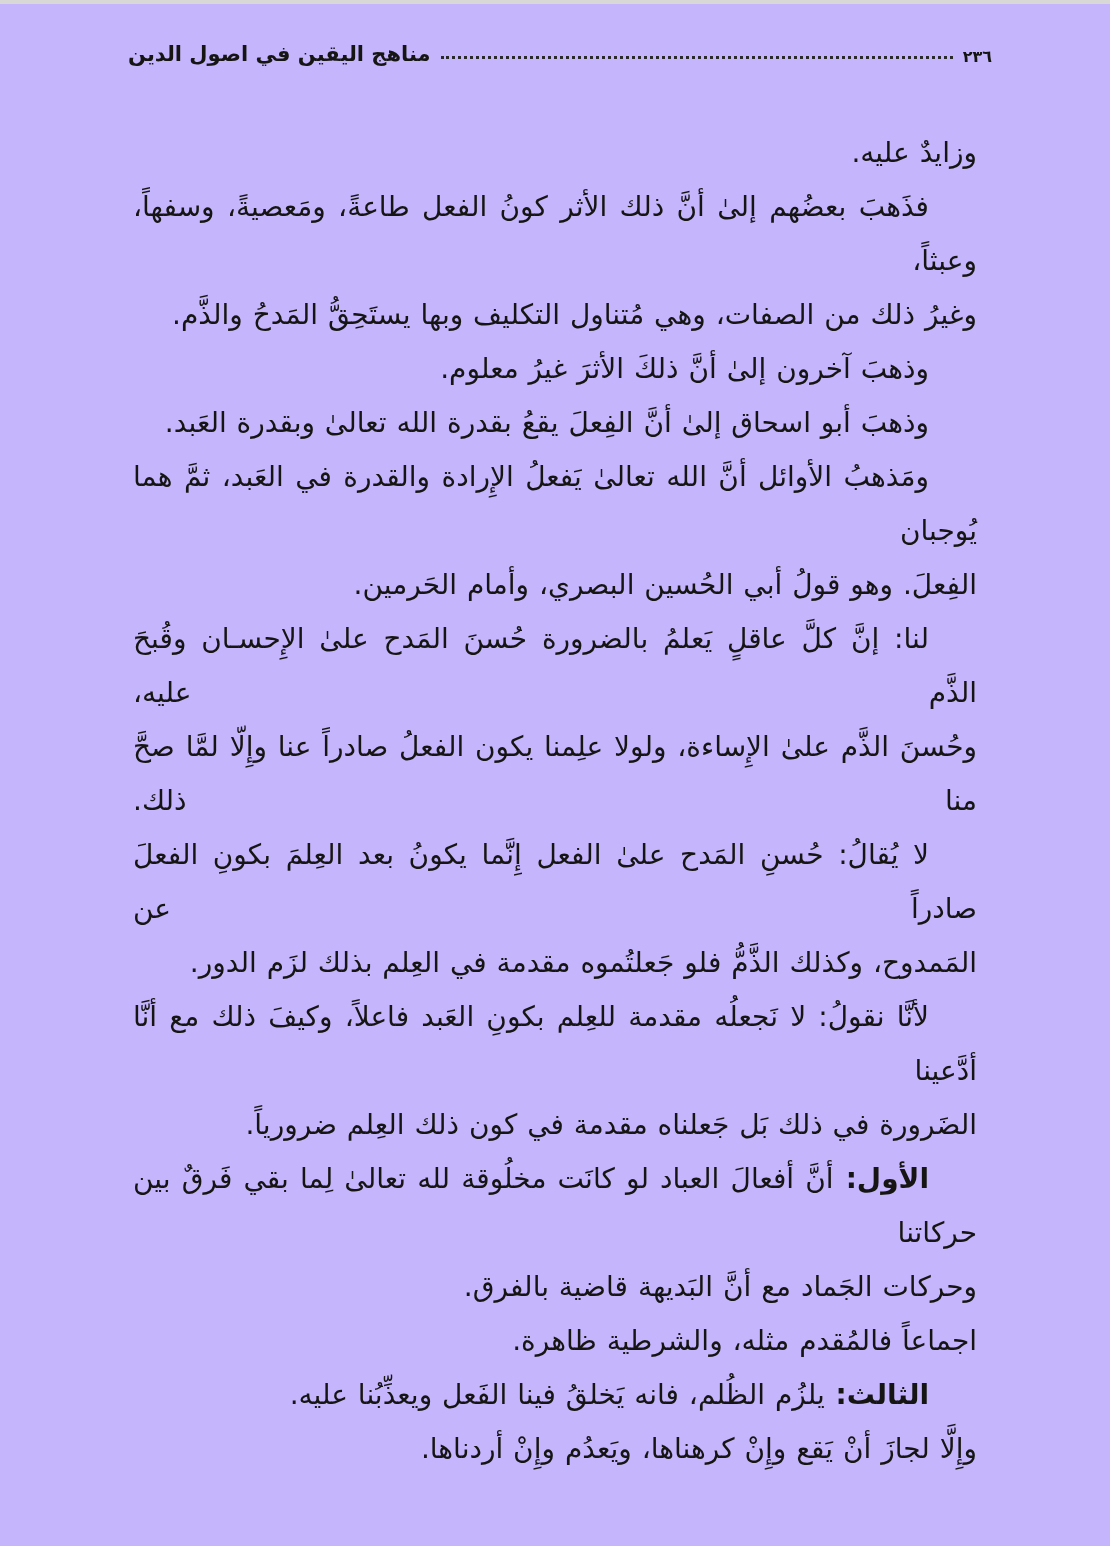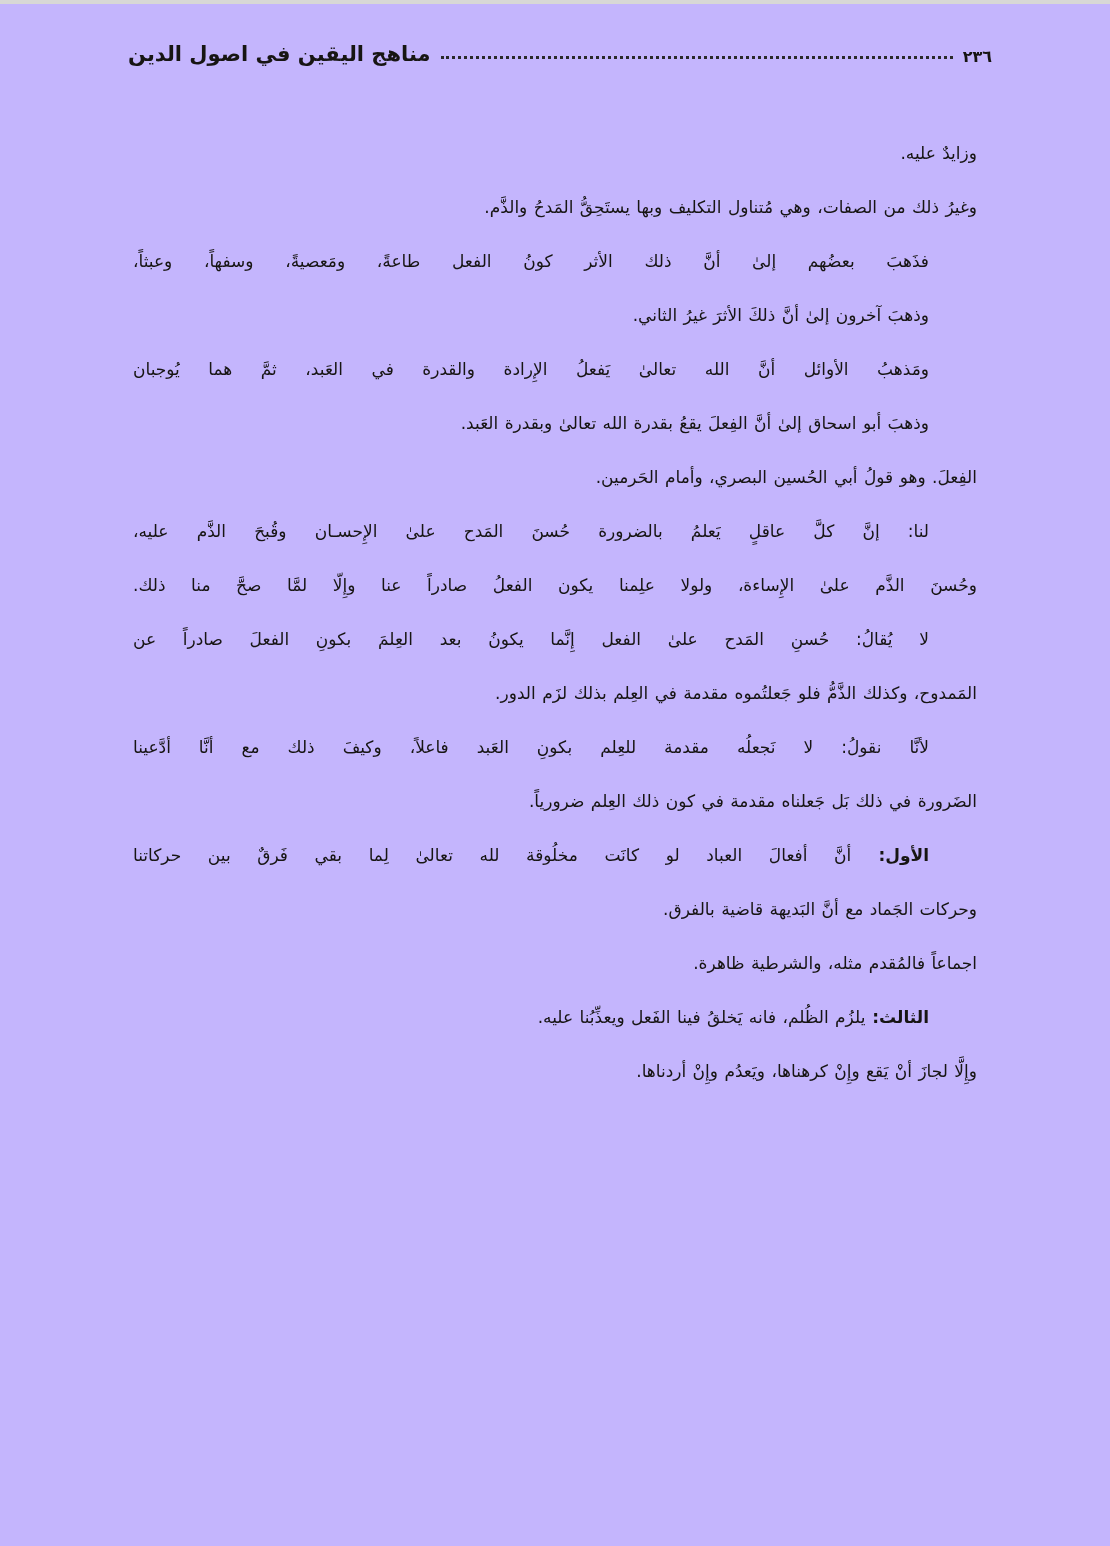--- a/index.html
+++ b/index.html
@@ -45,21 +45,21 @@
   }
   
   .page-body{
     position:absolute;
     top:122px;
     right:133px;
     left:133px;
     direction:rtl;
   }
   .line{
-    font-size:17px;
+    font-size:28px;
     line-height:54px;
     text-align:right;
     white-space:normal;
     word-spacing:1px;
   }
   .line.justify{
     text-align:justify;
     text-align-last:justify;
   }
   .line.indent{
@@ -73,25 +73,25 @@
 <div class="page">
 
   <div class="running-header">
     <span class="book-title">مناهج اليقين في اصول الدين</span>
     <span class="leader"></span>
     <span class="page-number">٢٣٦</span>
   </div>
 
   <div class="page-body">
       <div class="line"><span>وزايدٌ عليه.</span></div>
+      <div class="line justify indent"><span>فذَهبَ بعضُهم إلىٰ أنَّ ذلك الأثر كونُ الفعل طاعةً، ومَعصيةً، وسفهاً، وعبثاً،</span></div>
       <div class="line"><span>وغيرُ ذلك من الصفات، وهي مُتناول التكليف وبها يستَحِقُّ المَدحُ والذَّم.</span></div>
-      <div class="line justify indent"><span>فذَهبَ بعضُهم إلىٰ أنَّ ذلك الأثر كونُ الفعل طاعةً، ومَعصيةً، وسفهاً، وعبثاً،</span></div>
-      <div class="line indent"><span>وذهبَ آخرون إلىٰ أنَّ ذلكَ الأثرَ غيرُ الثاني.</span></div>
+      <div class="line indent"><span>وذهبَ آخرون إلىٰ أنَّ ذلكَ الأثرَ غيرُ معلوم.</span></div>
+      <div class="line indent"><span>وذهبَ أبو اسحاق إلىٰ أنَّ الفِعلَ يقعُ بقدرة الله تعالىٰ وبقدرة العَبد.</span></div>
       <div class="line justify indent"><span>ومَذهبُ الأوائل أنَّ الله تعالىٰ يَفعلُ الإِرادة والقدرة في العَبد، ثمَّ هما يُوجبان</span></div>
-      <div class="line indent"><span>وذهبَ أبو اسحاق إلىٰ أنَّ الفِعلَ يقعُ بقدرة الله تعالىٰ وبقدرة العَبد.</span></div>
       <div class="line"><span>الفِعلَ. وهو قولُ أبي الحُسين البصري، وأمام الحَرمين.</span></div>
       <div class="line justify indent"><span>لنا: إنَّ كلَّ عاقلٍ يَعلمُ بالضرورة حُسنَ المَدح علىٰ الإِحسـان وقُبحَ الذَّم عليه،</span></div>
       <div class="line justify"><span>وحُسنَ الذَّم علىٰ الإِساءة، ولولا علِمنا يكون الفعلُ صادراً عنا وإِلّا لمَّا صحَّ منا ذلك.</span></div>
       <div class="line justify indent"><span>لا يُقالُ: حُسنِ المَدح علىٰ الفعل إِنَّما يكونُ بعد العِلمَ بكونِ الفعلَ صادراً عن</span></div>
       <div class="line"><span>المَمدوح، وكذلك الذَّمُّ فلو جَعلتُموه مقدمة في العِلم بذلك لزَم الدور.</span></div>
       <div class="line justify indent"><span>لأنَّا نقولُ: لا نَجعلُه مقدمة للعِلم بكونِ العَبد فاعلاً، وكيفَ ذلك مع أنَّا أدَّعينا</span></div>
       <div class="line"><span>الضَرورة في ذلك بَل جَعلناه مقدمة في كون ذلك العِلم ضرورياً.</span></div>
       <div class="line justify indent"><span class="bold">الأول: </span><span>أنَّ أفعالَ العباد لو كانَت مخلُوقة لله تعالىٰ لِما بقي فَرقٌ بين حركاتنا</span></div>
       <div class="line"><span>وحركات الجَماد مع أنَّ البَديهة قاضية بالفرق.</span></div>
       <div class="line"><span>اجماعاً فالمُقدم مثله، والشرطية ظاهرة.</span></div>

